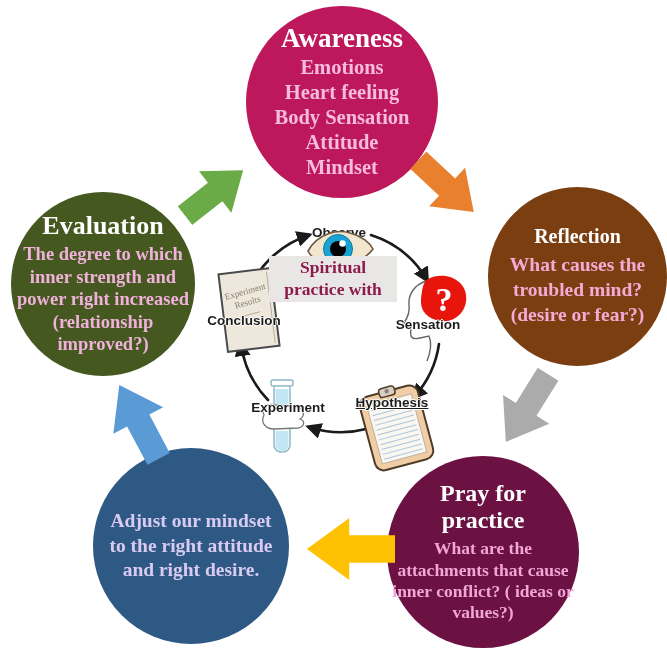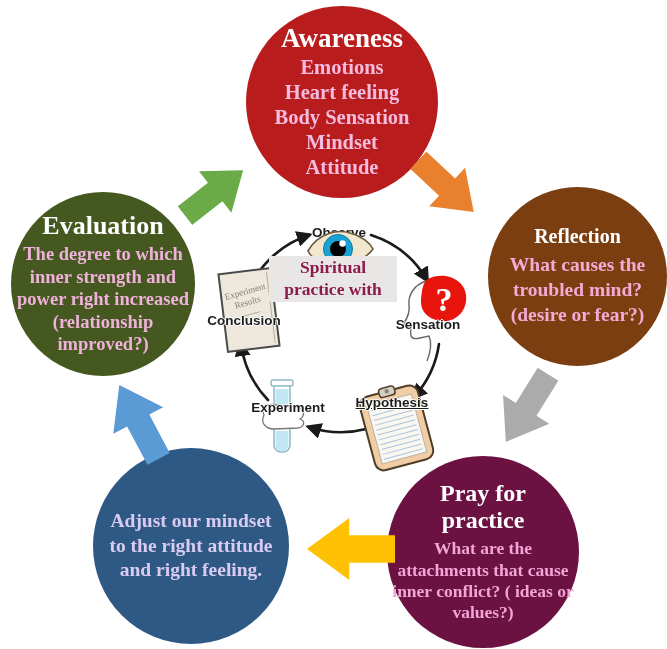--- a/index.html
+++ b/index.html
@@ -64,43 +64,43 @@
   .icon-question{left:398px;top:271px;width:72px;height:94px;z-index:3;}
   .icon-clipboard{left:363px;top:383px;width:66px;height:86px;transform:rotate(-15deg);z-index:3;}
   .icon-tube{left:253px;top:377px;width:58px;height:82px;z-index:3;}
   .icon-book{left:216px;top:266px;width:66px;height:88px;transform:rotate(-7deg);z-index:3;}
 </style>
 </head>
 <body>
 
 <div id="canvas">
 
-  <div class="circle c-awareness" style="background: #b91c1c;">
+  <div class="circle c-awareness" style="background: #be185d;">
     <div class="ctitle" style="color: rgb(255, 255, 255);">Awareness</div>
     <div class="cbody" style="color: rgb(245, 188, 224);">
       <span class="bline">Emotions</span>
       <span class="bline">Heart feeling</span>
       <span class="bline">Body Sensation</span>
+      <span class="bline">Attitude</span>
       <span class="bline">Mindset</span>
-      <span class="bline">Attitude</span>
     </div>
   </div>
 
   <div class="circle c-reflection" style="background: rgb(123, 62, 16);">
     <div class="ctitle" style="color: rgb(255, 255, 255);">Reflection</div>
     <div class="cbody" style="color: rgb(245, 169, 212);">What causes the troubled mind? (desire or fear?)</div>
   </div>
 
   <div class="circle c-pray" style="background: rgb(108, 18, 67);">
     <div class="ctitle" style="width: 130px; color: rgb(255, 255, 255);">Pray for practice</div>
     <div class="cbody" style="color: rgb(242, 166, 216);">What are the attachments that cause inner conflict? ( ideas or values?)</div>
   </div>
 
   <div class="circle c-adjustment" style="background: rgb(46, 89, 132);">
-    <div class="cbody" style="color: rgb(218, 203, 242);">Adjust our mindset to the right attitude and right feeling.</div>
+    <div class="cbody" style="color: rgb(218, 203, 242);">Adjust our mindset to the right attitude and right desire.</div>
   </div>
 
   <div class="circle c-evaluation" style="background: rgb(69, 88, 31);">
     <div class="ctitle" style="color: rgb(255, 255, 255);">Evaluation</div>
     <div class="cbody" style="color: rgb(240, 178, 218);">The degree to which inner strength and power right increased (relationship improved?)</div>
   </div>
 
   <div class="barrow arr-green" style="background: rgb(107, 171, 71);"></div>
   <div class="barrow arr-orange" style="background: rgb(232, 128, 46);"></div>
   <div class="barrow arr-gray" style="background: rgb(171, 171, 171);"></div>

